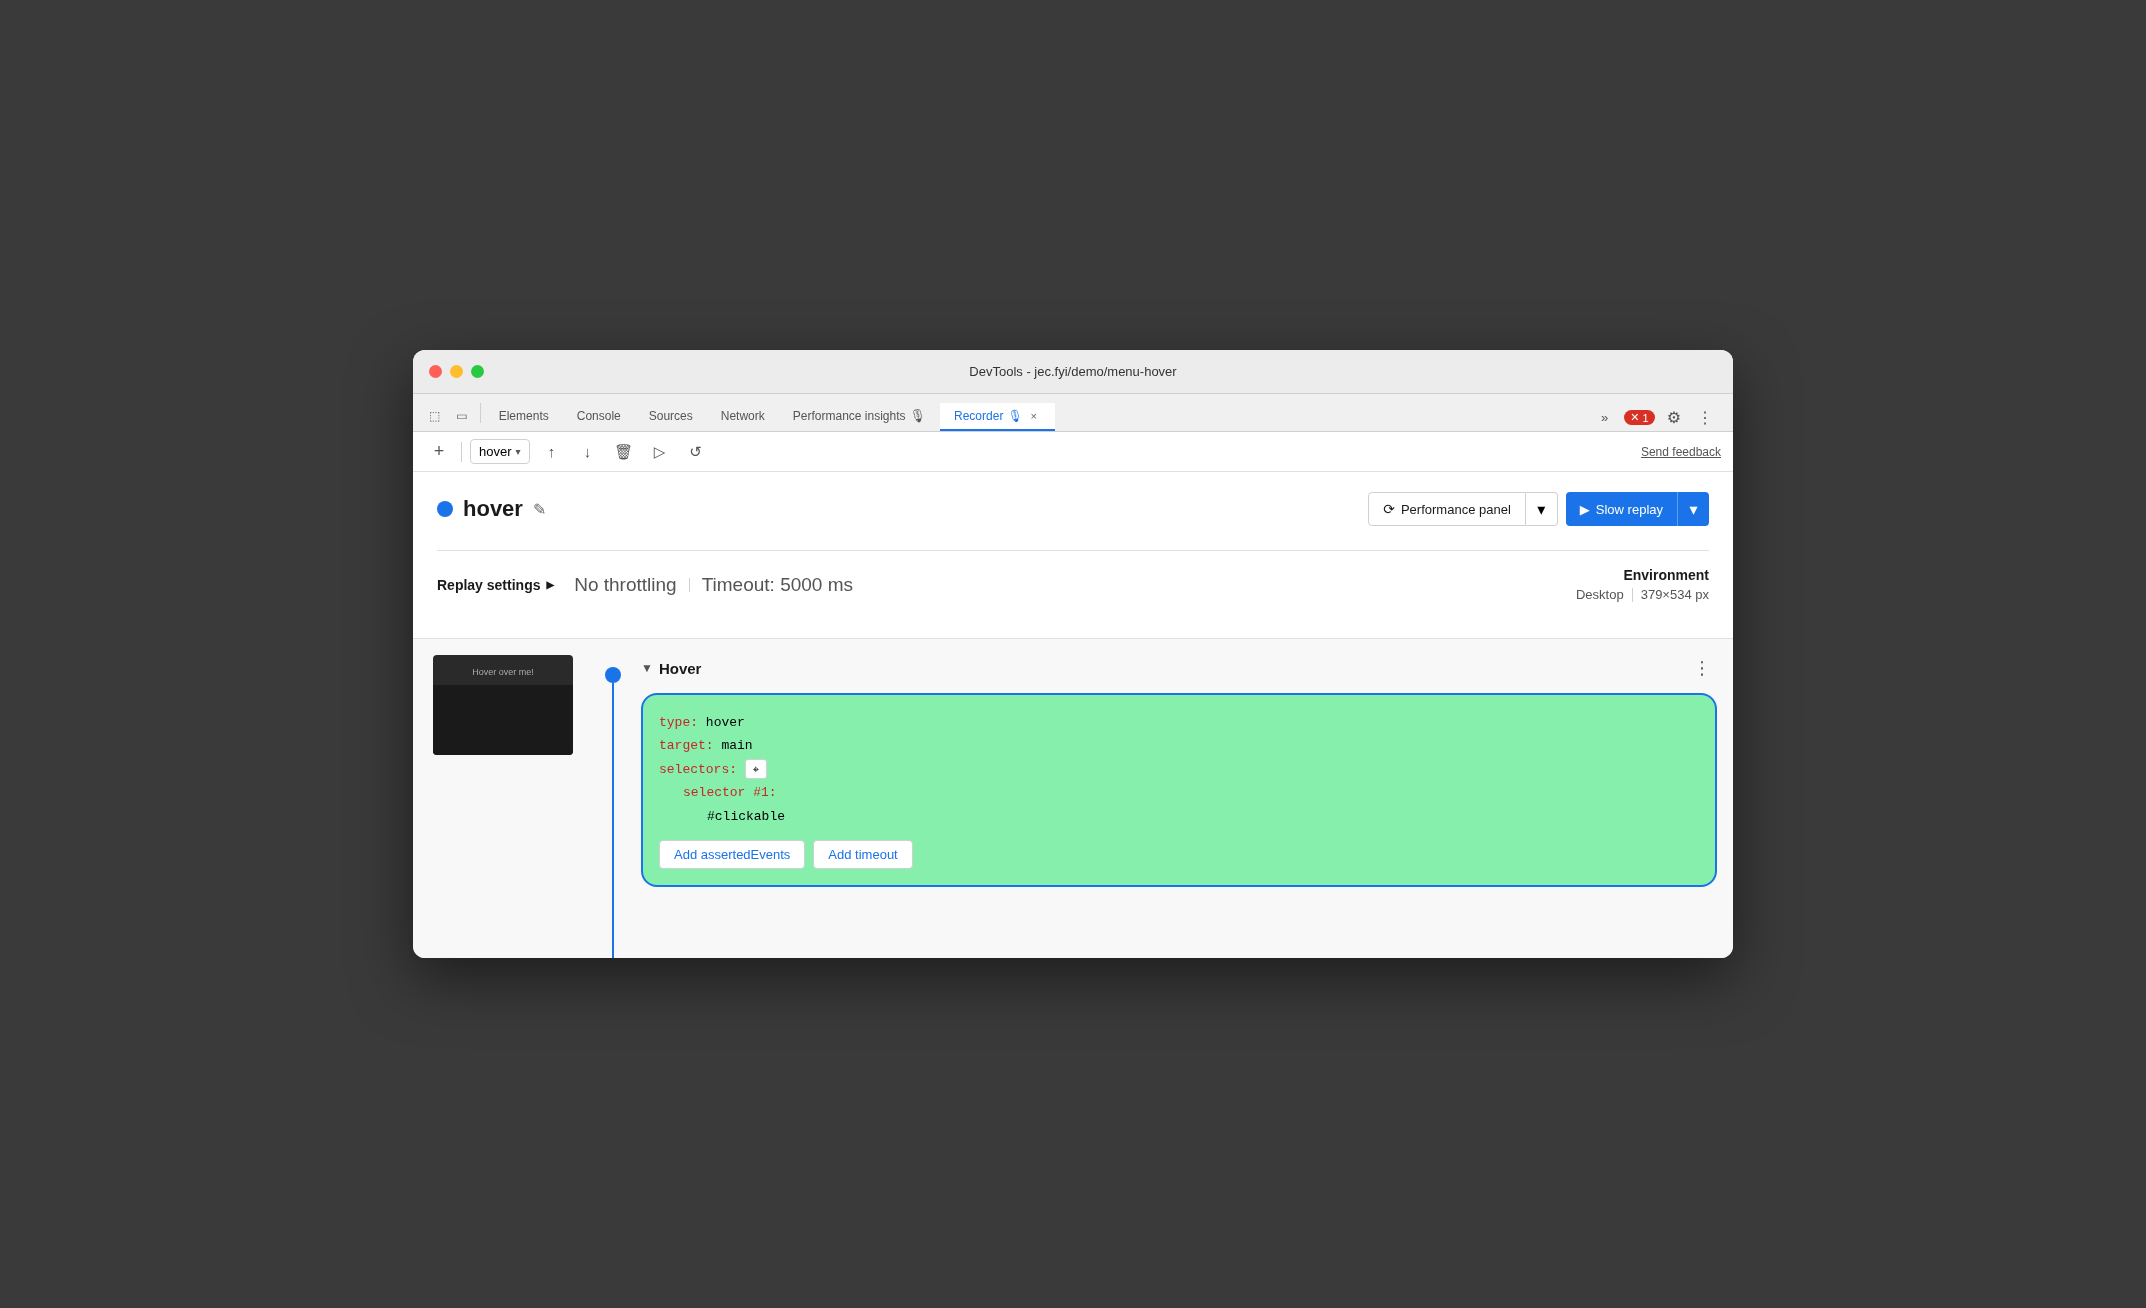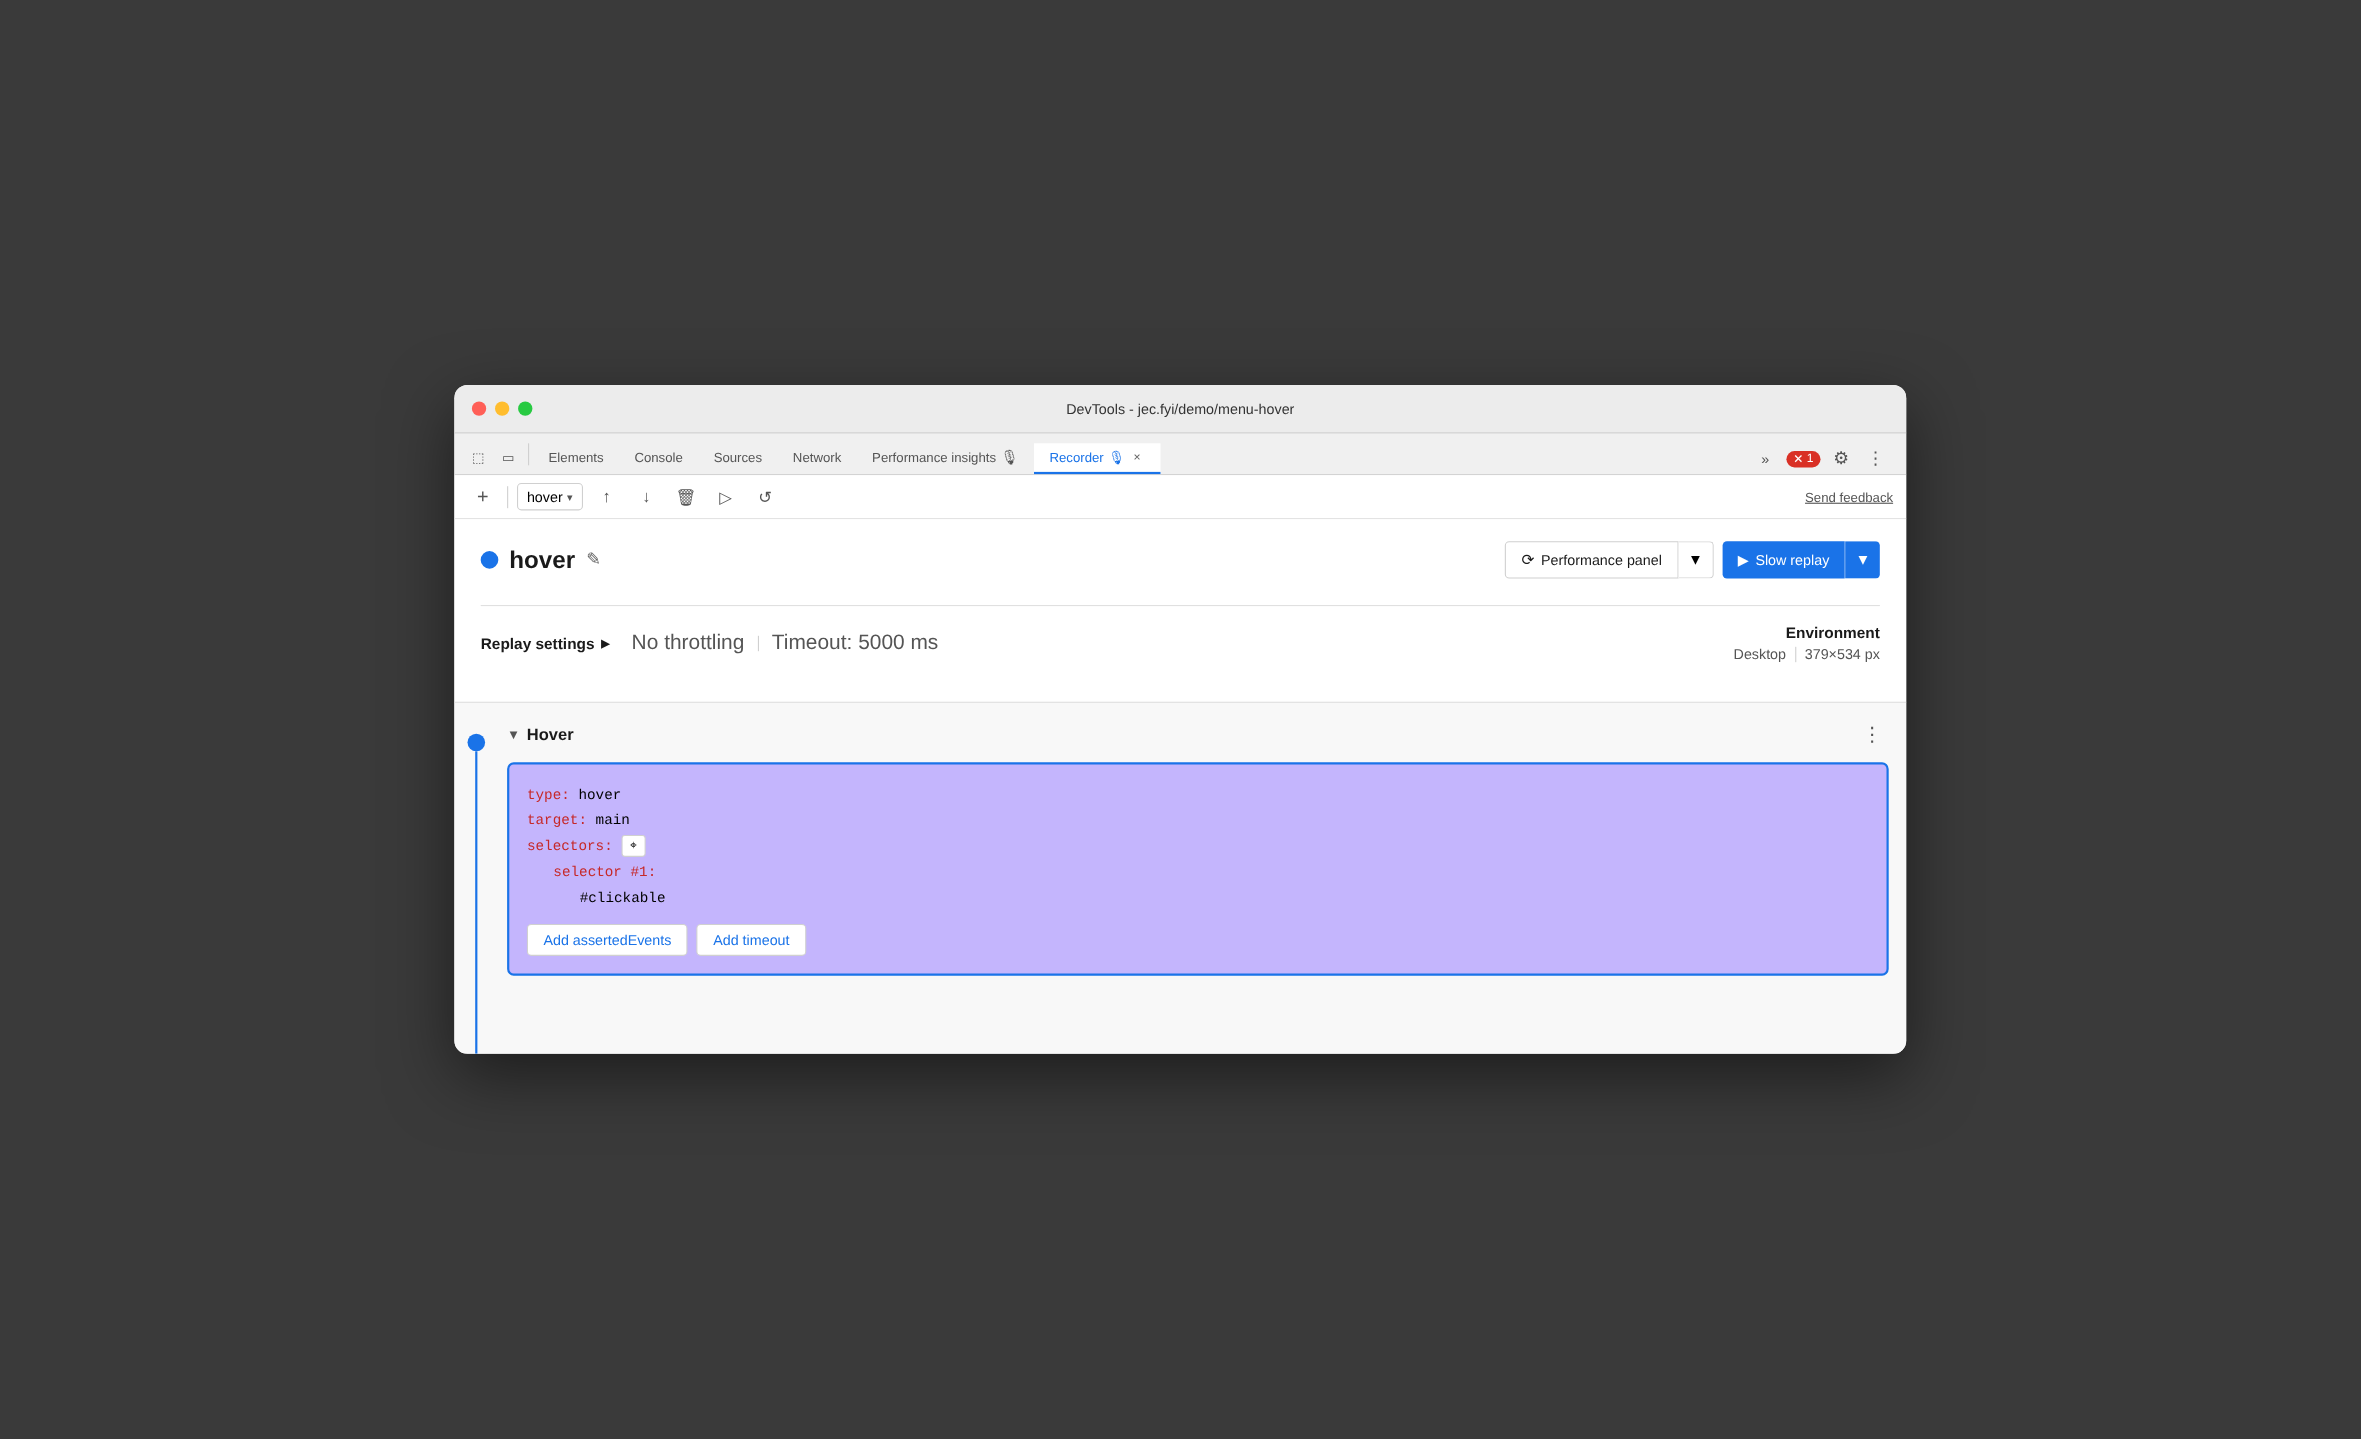--- a/index.html
+++ b/index.html
@@ -372,23 +372,23 @@
       font-weight: 600;
       color: #1a1a1a;
     }
     .step-more-btn {
       cursor: pointer;
       color: #555;
       font-size: 18px;
       padding: 2px 6px;
     }
     .step-code-box {
-      background: #c4b5fd;
+      background: #86efac;
       border: 2px solid #1a73e8;
-      border-radius: 6px;
+      border-radius: 16px;
       padding: 16px;
     }
     .code-line {
       font-family: 'Menlo', 'Monaco', 'Courier New', monospace;
       font-size: 13px;
       line-height: 1.8;
     }
     .code-key { color: #c62828; }
     .code-val { color: #1a1a1a; }
     .code-indent { padding-left: 24px; }
@@ -595,20 +595,26 @@
           <span>Desktop</span>
           <div style="width:1px; height:14px; background:#d0d0d0; margin:0 8px;"></div>
           <span>379×534 px</span>
         </div>
       </div>
     </div>
   </div>
 
   <div class="steps-area">
 
+    <div class="step-thumbnail">
+      <div class="thumbnail-card">
+        <span class="thumbnail-label">Hover over me!</span>
+        <div class="thumbnail-inner"></div>
+      </div>
+    </div>
 
     <div class="step-connector">
       <div class="step-dot"></div>
       <div class="step-line"></div>
     </div>
 
     <div class="step-content">
       <div class="step-header">
         <div class="step-title-area">
           <span class="step-collapse-icon">▼</span>

